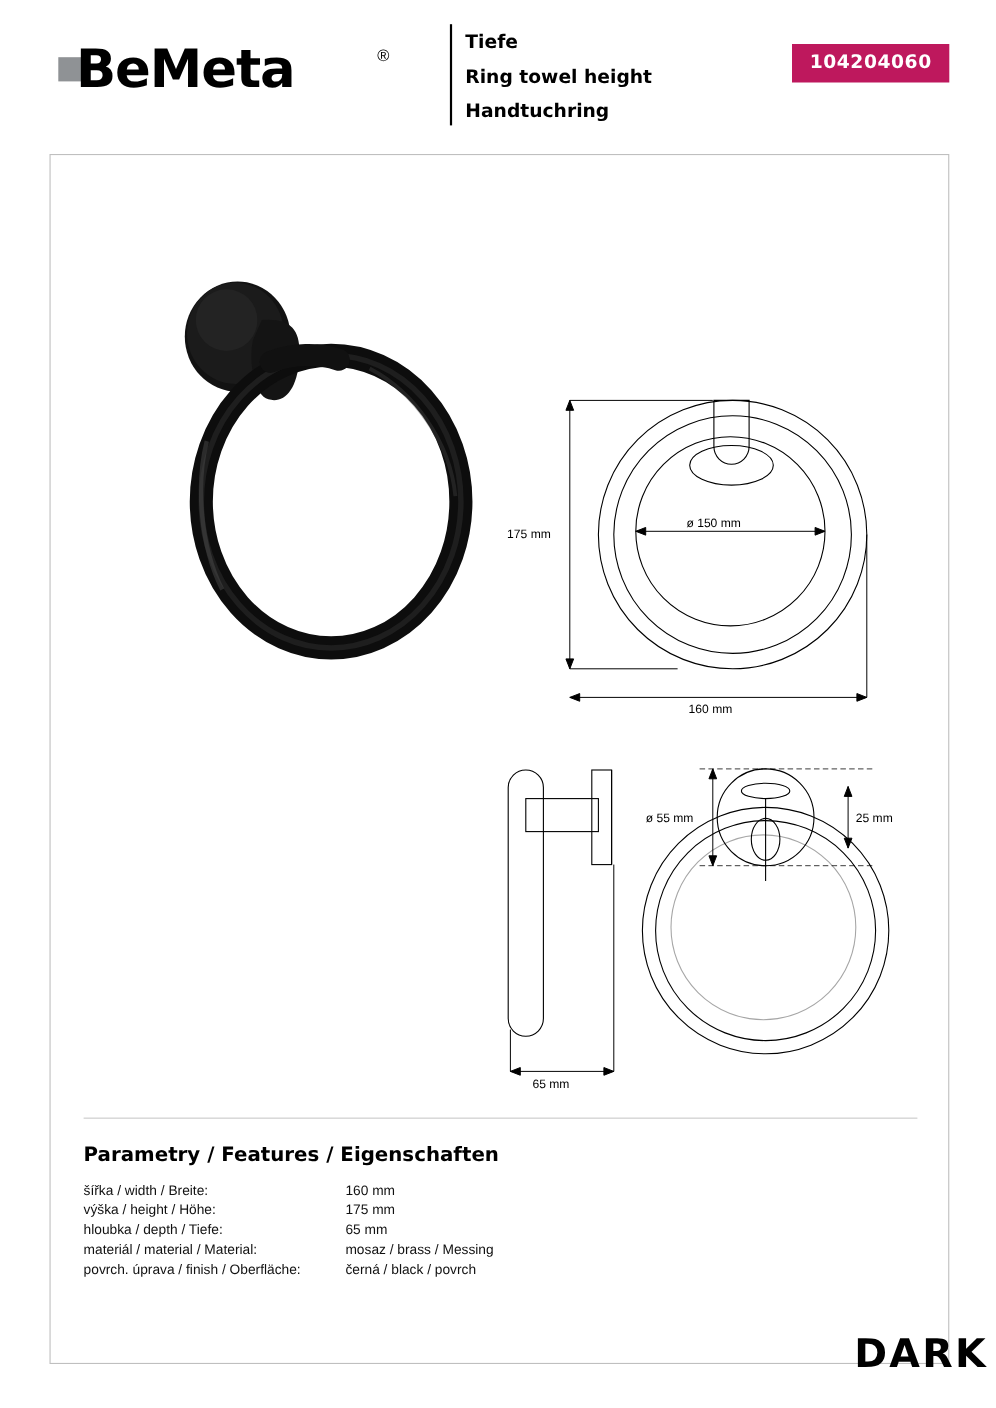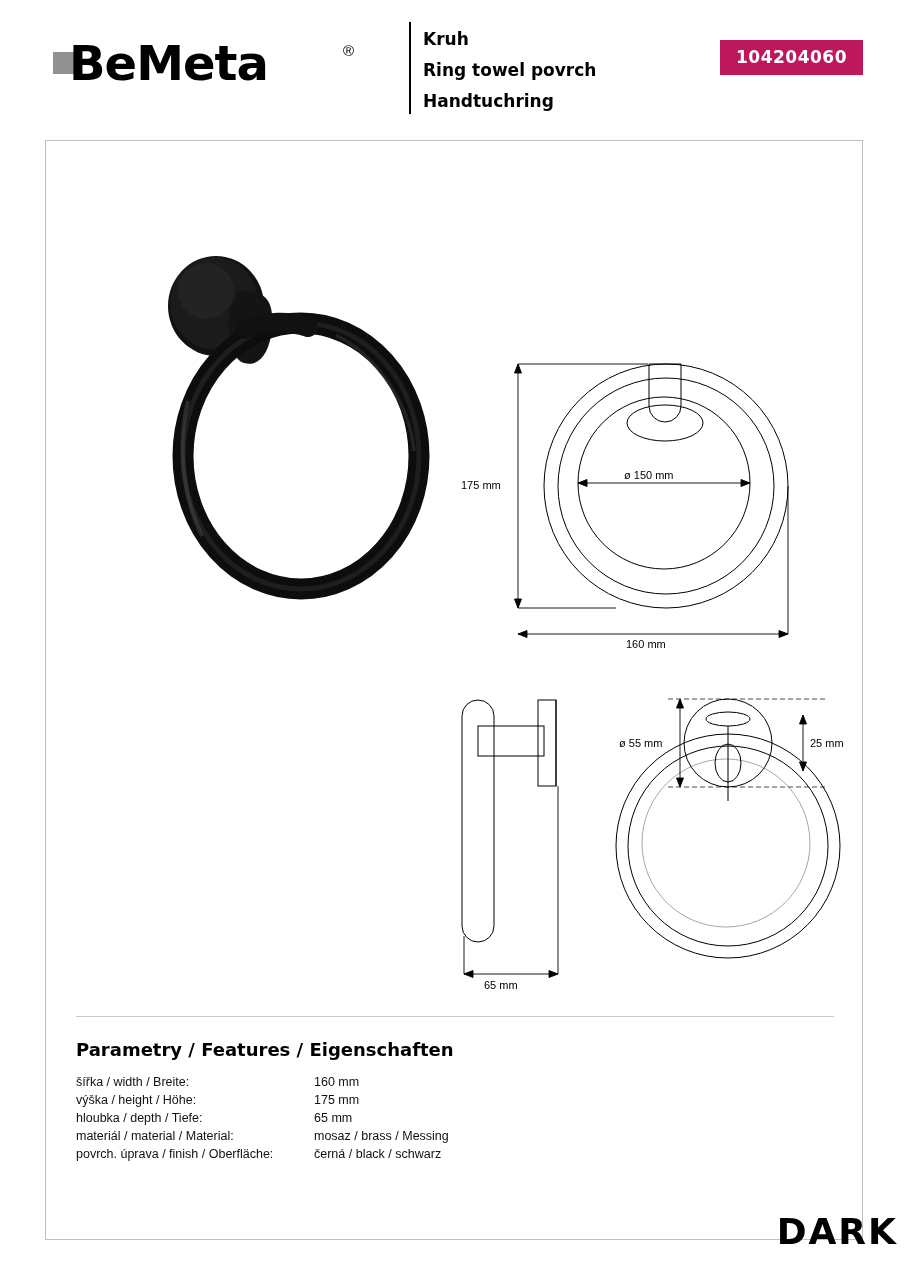--- a/index.html
+++ b/index.html
@@ -132,21 +132,20 @@
     top: 545px;
     width: 190px;
     height: 330px;
   }
   .drawing-front {
     position: absolute;
     left: 540px;
     top: 540px;
     width: 240px;
     height: 330px;
-    margin-left: 32px;
   }
 
   .spec-divider {
     position: absolute;
     left: 30px;
     top: 875px;
     width: 758px;
     height: 1px;
     background: #c9c9c9;
   }
@@ -204,22 +203,22 @@
 
     <div class="logo-block">
       <div class="logo-square"></div>
       <div class="logo-text">BeMeta</div>
       <div class="logo-reg">®</div>
     </div>
 
     <div class="header-divider"></div>
 
     <div class="titles">
-      <div>Kruh</div>
-      <div>Ring towel povrch</div>
+      <div>Tiefe</div>
+      <div>Ring towel height</div>
       <div>Handtuchring</div>
     </div>
 
     <div class="code-box">104204060</div>
   </div>
 
   <div class="frame">
 
     <div class="photo">
       <svg width="360" height="440" viewBox="0 0 360 440">
@@ -362,21 +361,21 @@
         <tr>
           <td class="label">hloubka / depth / Tiefe:</td>
           <td class="value">65 mm</td>
         </tr>
         <tr>
           <td class="label">materiál / material / Material:</td>
           <td class="value">mosaz / brass / Messing</td>
         </tr>
         <tr>
           <td class="label">povrch. úprava / finish / Oberfläche:</td>
-          <td class="value">černá / black / schwarz</td>
+          <td class="value">černá / black / povrch</td>
         </tr>
       </tbody>
     </table>
   </div>
 
   <div class="brand-footer">DARK</div>
 
 </div>
 
 </body></html>

